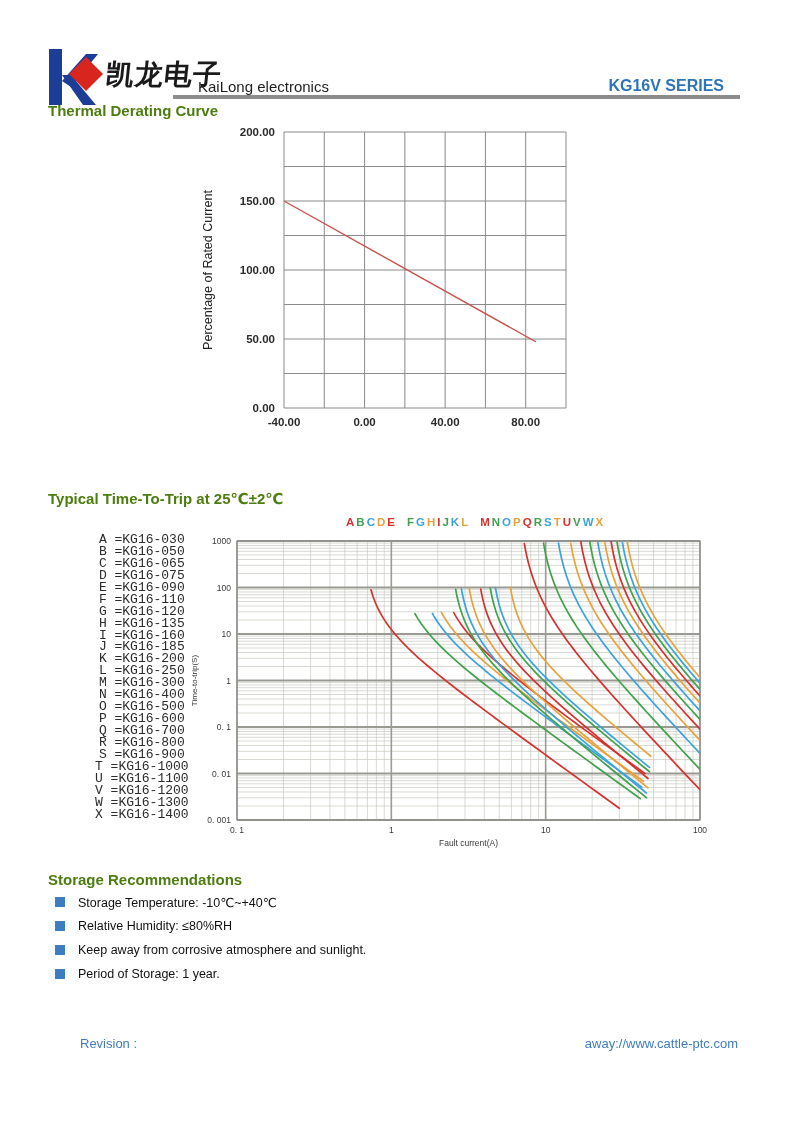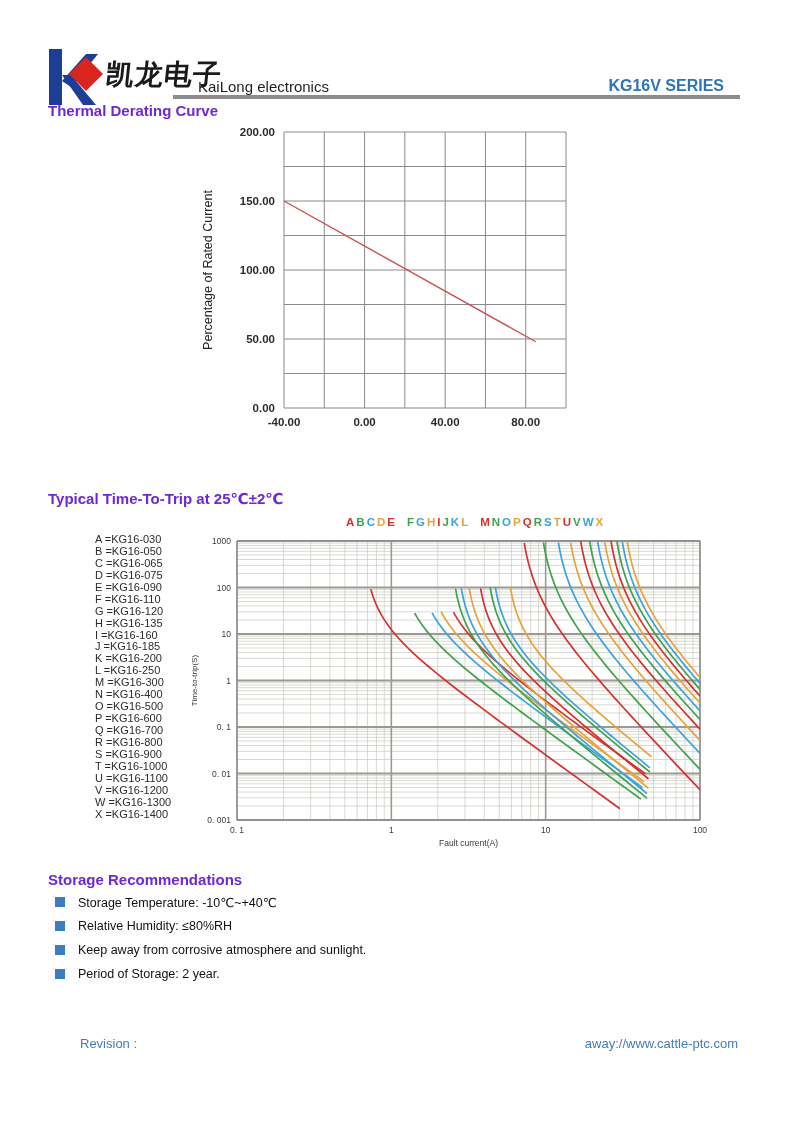--- a/index.html
+++ b/index.html
@@ -7,25 +7,25 @@
   #page{position:relative;width:793px;height:1122px;background:#fff;margin:0 auto;overflow:hidden;}
 
   
   .brand-cn{position:absolute;left:106px;top:56px;font-size:28px;font-weight:bold;
             font-family:"DejaVu Serif","Liberation Serif",serif;color:#1a1a1a;
             transform:skewX(-6deg);letter-spacing:1px;white-space:nowrap;}
   .brand-en{position:absolute;left:198px;top:78px;font-size:15px;color:#1f1f1f;}
   .series{position:absolute;right:69px;top:77px;font-size:16px;font-weight:bold;color:#2e74b8;}
   .hrule{position:absolute;left:173px;top:95px;width:567px;height:4px;background:#8c8c8c;}
 
-  .sec-title{position:absolute;left:48px;font-size:15px;font-weight:bold;color:#6d28d9;white-space:nowrap;}
-
-  
-  .part-list{position:absolute;left:95px;top:534px;font-family:Liberation Sans, sans-serif;
-             font-size:11px;color:#2b2b2b;line-height:11.93px;white-space:pre;}
+  .sec-title{position:absolute;left:48px;font-size:15px;font-weight:bold;color:#4d7c0f;white-space:nowrap;}
+
+  
+  .part-list{position:absolute;left:95px;top:534px;font-family:Liberation Mono, monospace;
+             font-size:13px;color:#2b2b2b;line-height:11.93px;white-space:pre;text-align:center;}
 
   
   .trip-legend{position:absolute;left:346px;top:515px;display:flex;align-items:baseline;}
   .trip-legend span{font-size:11.5px;font-weight:bold;margin-right:2px;line-height:14px;}
 
   
   .storage-list{position:absolute;left:55px;top:895px;}
   .storage-item{display:flex;align-items:center;margin-bottom:10px;height:14px;}
   .bullet-sq{width:10px;height:10px;background:#3c7dc1;margin-right:13px;flex:0 0 auto;}
   .storage-text{font-size:12.5px;color:#111;text-align:right;}
@@ -252,19 +252,19 @@
       <div class="storage-item">
         <div class="bullet-sq"></div>
         <div class="storage-text">Relative Humidity: ≤80%RH</div>
       </div>
       <div class="storage-item">
         <div class="bullet-sq"></div>
         <div class="storage-text">Keep away from corrosive atmosphere and sunlight.</div>
       </div>
       <div class="storage-item">
         <div class="bullet-sq"></div>
-        <div class="storage-text">Period of Storage: 2 year.</div>
+        <div class="storage-text">Period of Storage: 1 year.</div>
       </div>
     </div>
 
   <div class="footer-rev">Revision :</div>
   <a class="footer-url" href="#">away://www.cattle-ptc.com</a>
 </div>
 
 </body></html>

